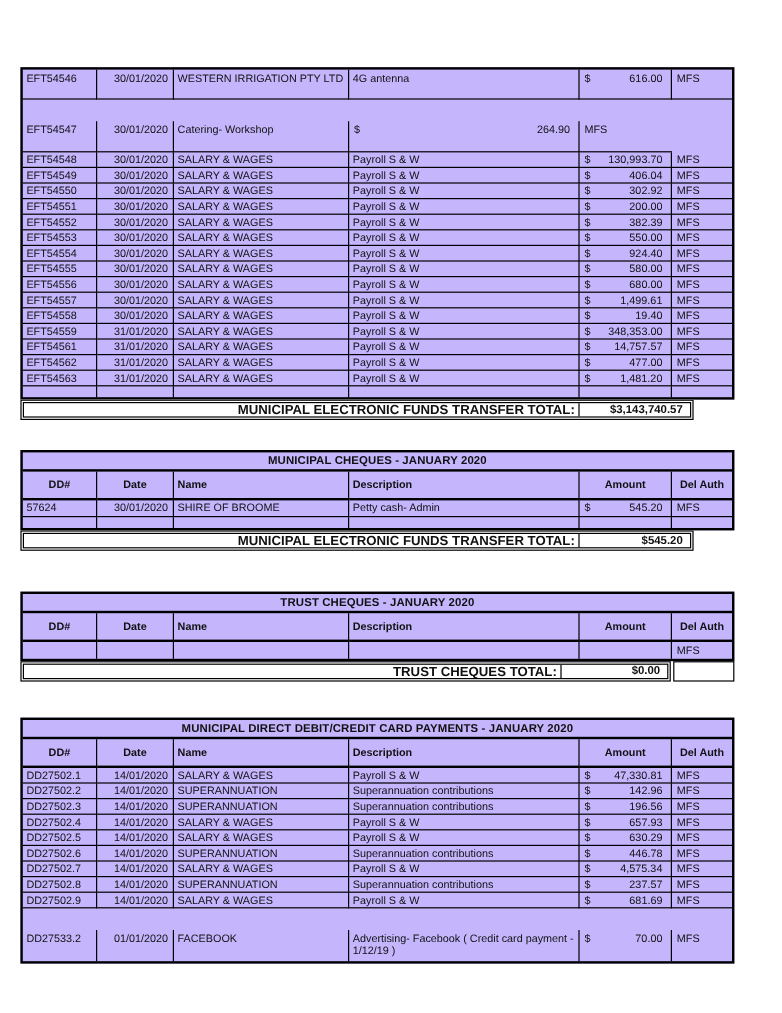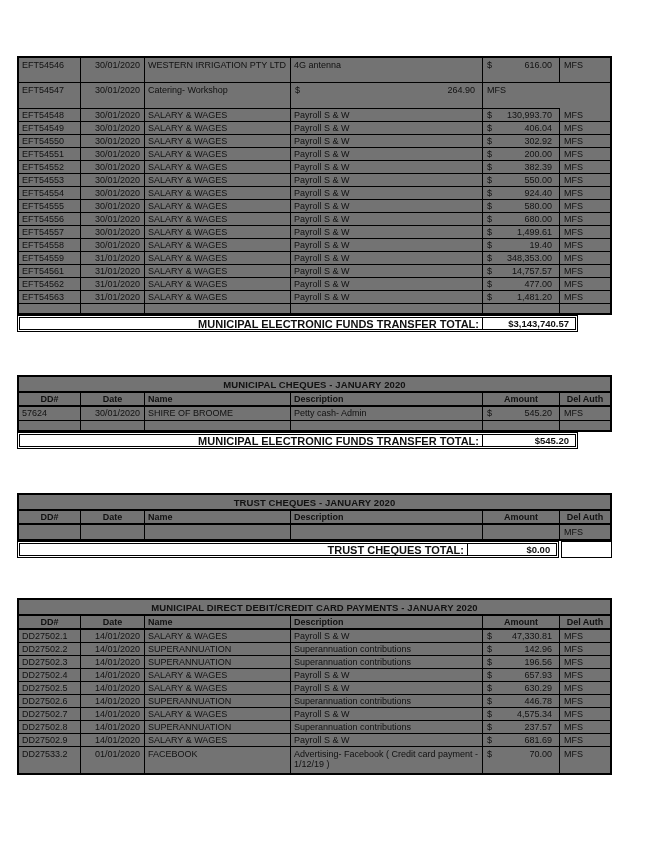--- a/index.html
+++ b/index.html
@@ -14,21 +14,21 @@
     width:652px; height:844px;
     background:#ffffff;
     overflow:hidden;
   }
   .tbl { position:absolute; left:17px; width:595px; }
   #tbl-eft     { top:56px;  }
   #tbl-cheques { top:375px; }
   #tbl-trust   { top:493px; }
   #tbl-dd      { top:598px; }
 
-  .grid-table { border:2px solid #000; background:#737373; }
+  .grid-table { border:2px solid #000; background:#c4b5fd; }
 
   .title-row {
     height:16px;
     display:flex; align-items:center; justify-content:center;
     font-size:9.5px; font-weight:bold;
     border-bottom:2px solid #000;
     letter-spacing:0.1px;
     white-space:nowrap; overflow:hidden;
   }
 
@@ -36,28 +36,28 @@
   .cell {
     border-right:1px solid #000;
     border-bottom:1px solid #000;
     display:flex; align-items:center;
     font-size:9px; line-height:1.15;
     overflow:hidden; white-space:nowrap;
   }
   .row .cell:last-child { border-right:none; }
   .grid-table > .row:last-child .cell { border-bottom:none; }
 
-  .hdr .cell { font-weight:bold; border-bottom-width:2px; height:14px; }
+  .hdr .cell { font-weight:bold; border-bottom-width:2px; height:24px; }
   .hdr .c-id, .hdr .c-date, .hdr .c-amt, .hdr .c-auth { justify-content:center; padding:0; }
   .hdr .c-name, .hdr .c-desc { justify-content:flex-start; }
 
   .r   .cell { height:13px; }
   .r14 .cell { height:14px; }
   .h25 .cell { height:25px; align-items:flex-start; padding-top:2px; white-space:normal; }
-  .h26 .cell { height:26px; align-items:flex-start; padding-top:2px; white-space:normal; }
+  .h26 .cell { height:26px; align-items:flex-start; padding-top:2px; white-space:normal;margin-top:18px; }
   .empty-r .cell { height:9px; }
 
   .c-id   { padding-left:3px; }
   .c-date { justify-content:flex-end; padding-right:4px; }
   .c-name { padding-left:3px; padding-right:2px; }
   .c-desc { padding-left:3px; padding-right:2px; }
   .c-amt  { justify-content:space-between; padding-left:4px; padding-right:7px; }
   .c-auth { padding-left:4px; }
   .h25 .c-date, .h26 .c-date { align-items:flex-start; }
 

